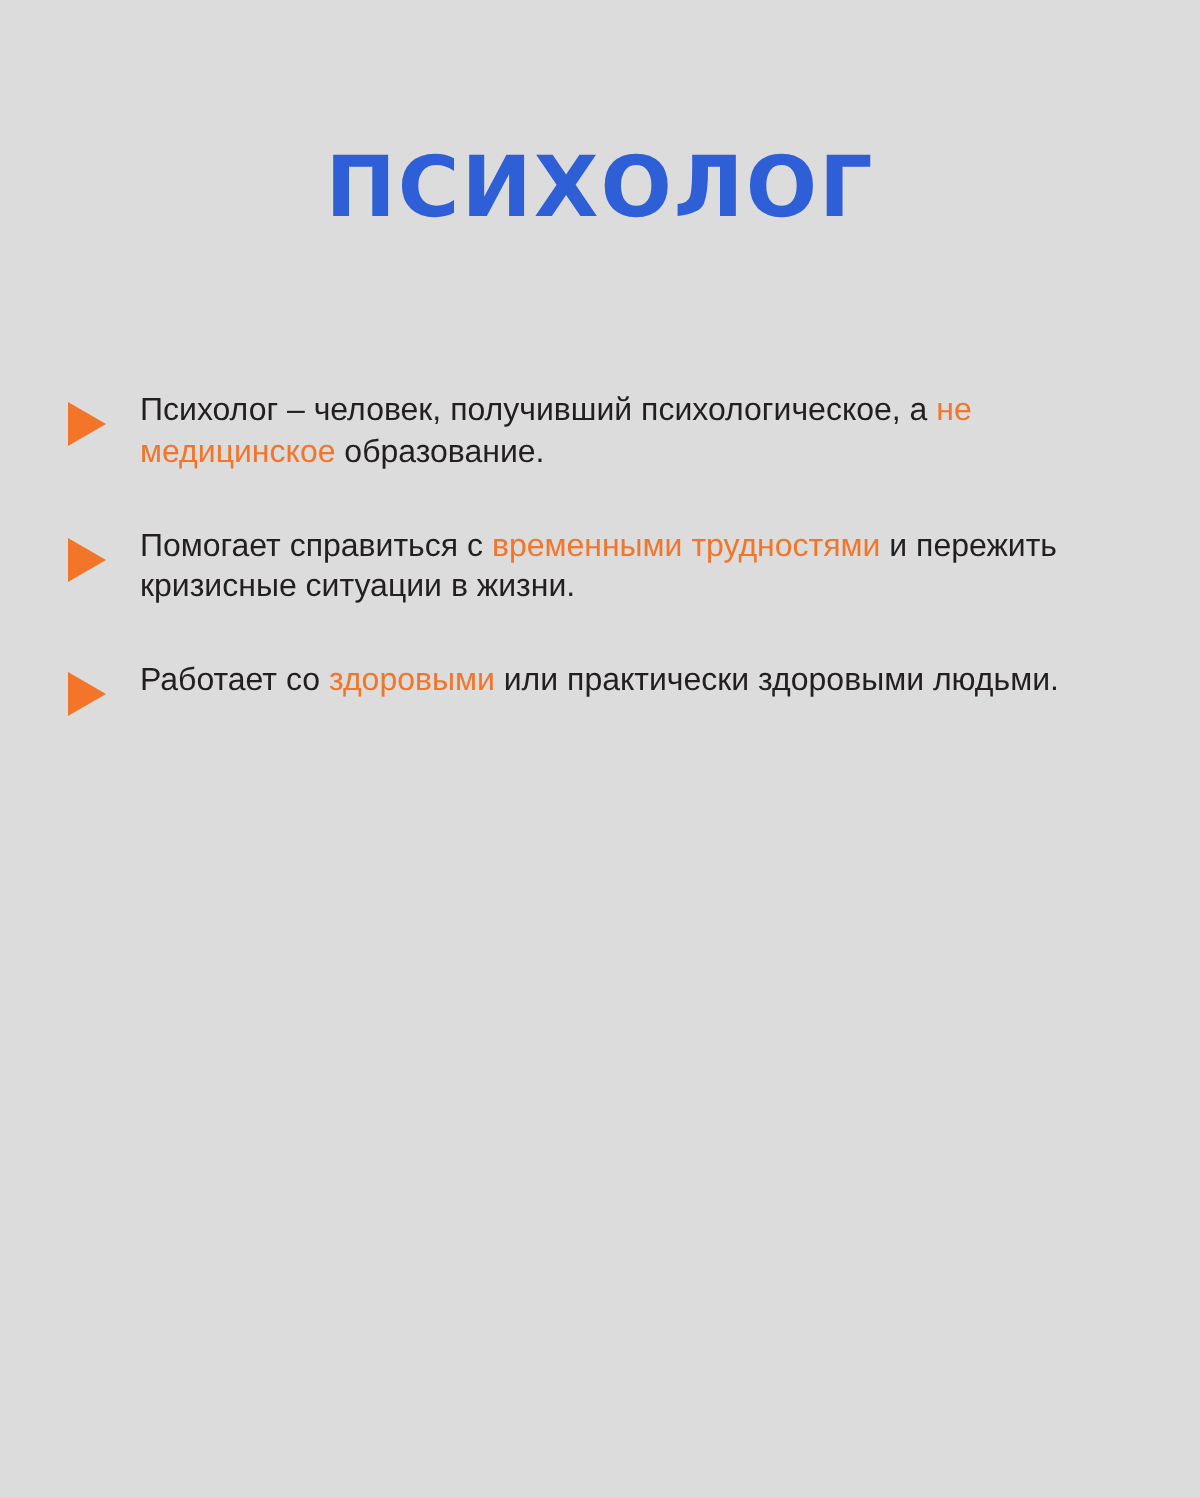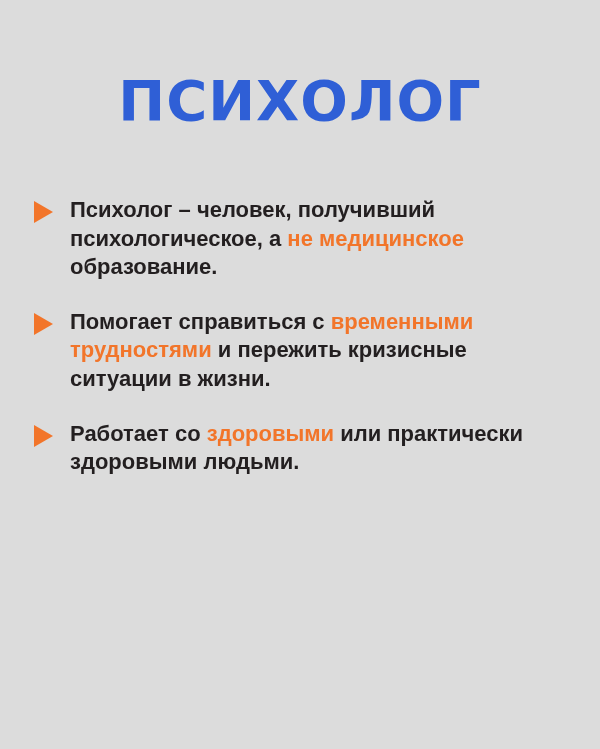--- a/index.html
+++ b/index.html
@@ -18,21 +18,21 @@
     position: relative;
     width: 600px;
     height: 749px;
     box-sizing: border-box;
     background: #dcdcdc;
   }
   .title {
     text-align: center;
     margin: 0;
     padding-top: 72px;
-    font-size: 56px;
+    font-size: 42px;
     line-height: 1.05;
     letter-spacing: 1px;
     font-weight: 700;
     color: #2f5fd6;
     text-transform: uppercase;
     font-family: "DejaVu Sans", sans-serif;
   }
   .bullets {
     margin: 0;
     padding: 0;
@@ -57,25 +57,24 @@
     justify-content: center;
   }
   .marker .tri {
     width: 0;
     height: 0;
     border-top: 11px solid transparent;
     border-bottom: 11px solid transparent;
     border-left: 19px solid #f2752a;
   }
   .btext {
-    font-size: 22px;
+    font-size: 16px;
     line-height: 1.30;
     color: #231f20;
     font-family: "Liberation Sans", sans-serif;
-    font-weight: bold;
   }
   .hl {
     color: #f2752a;
   }
 </style>
 </head>
 <body style="background: rgb(220, 220, 220);">
 
 <div class="slide">
 

